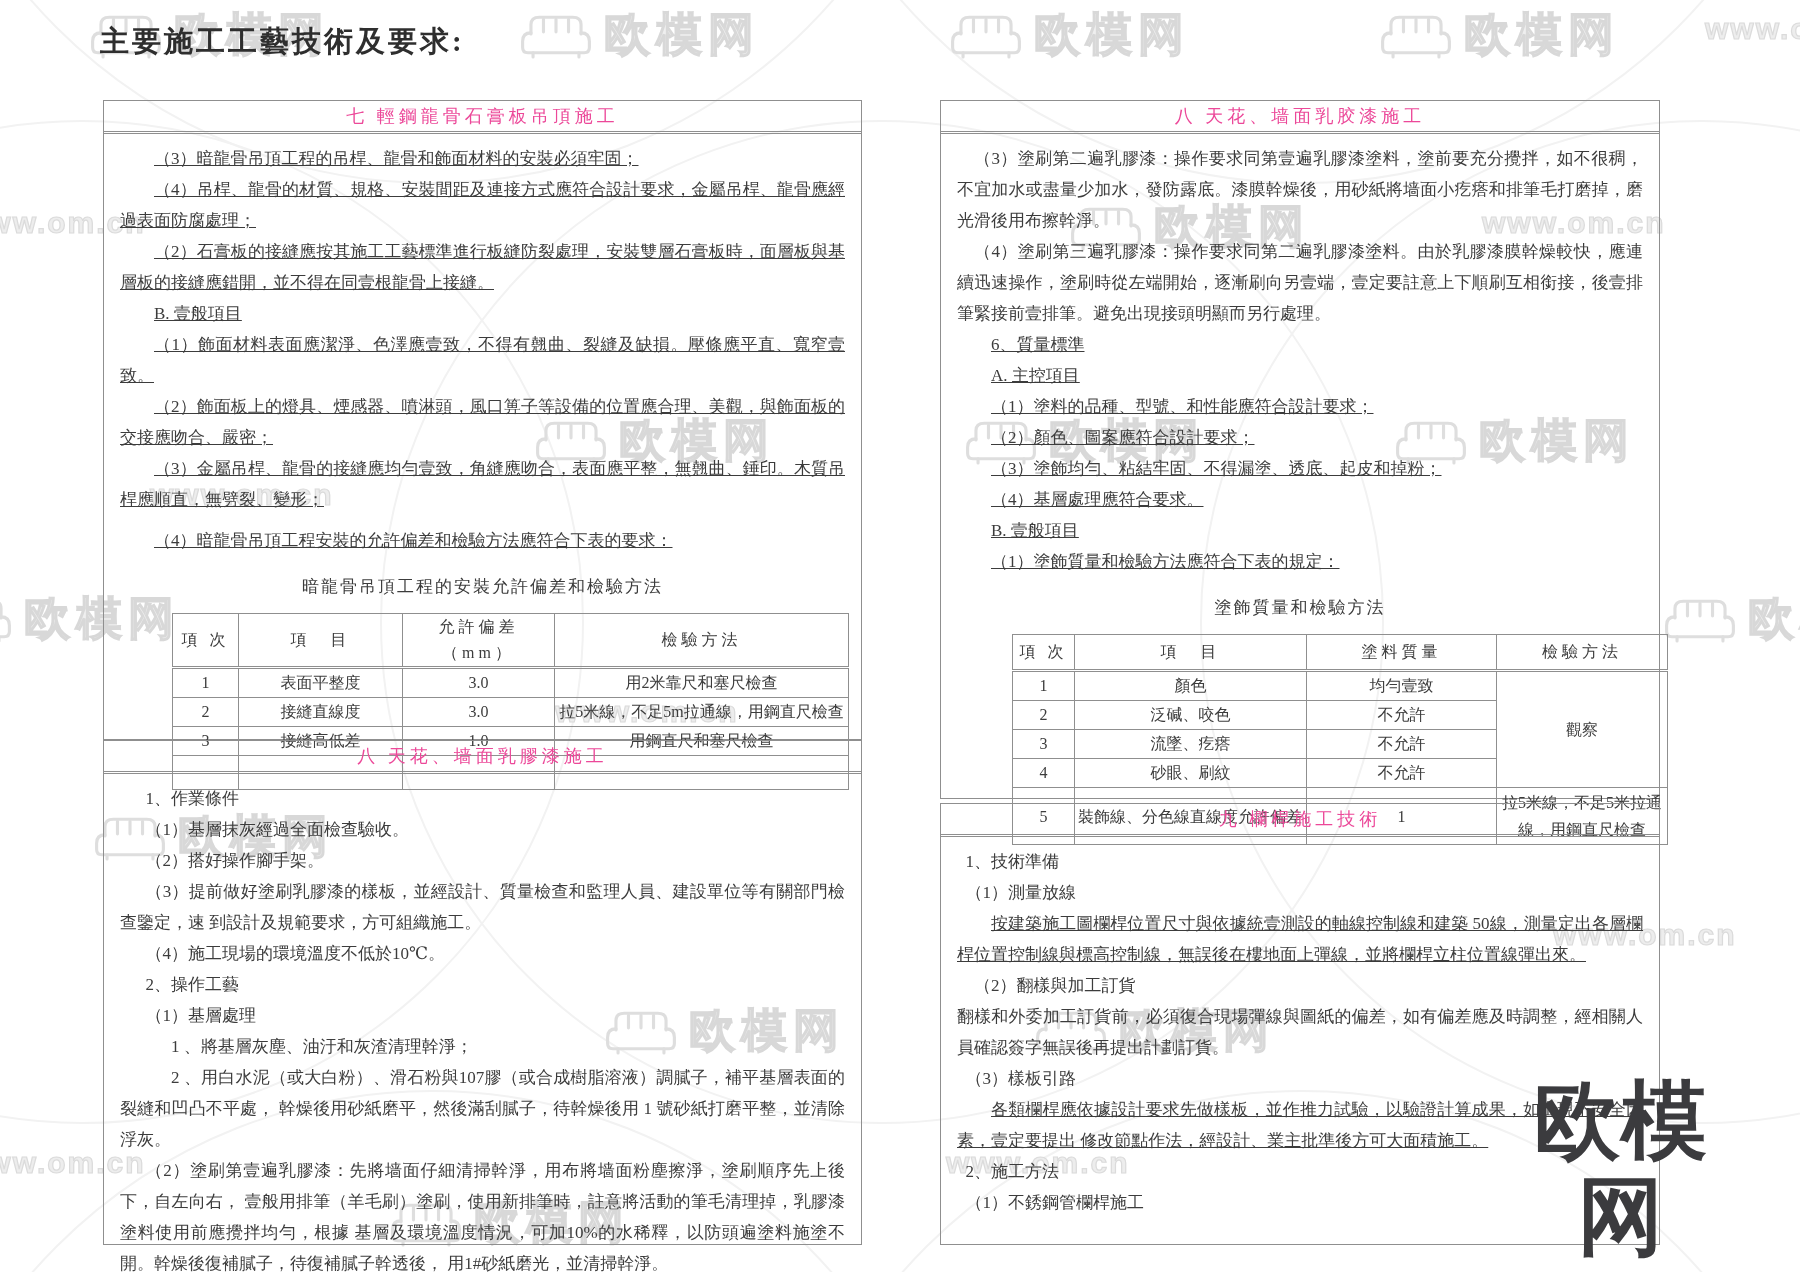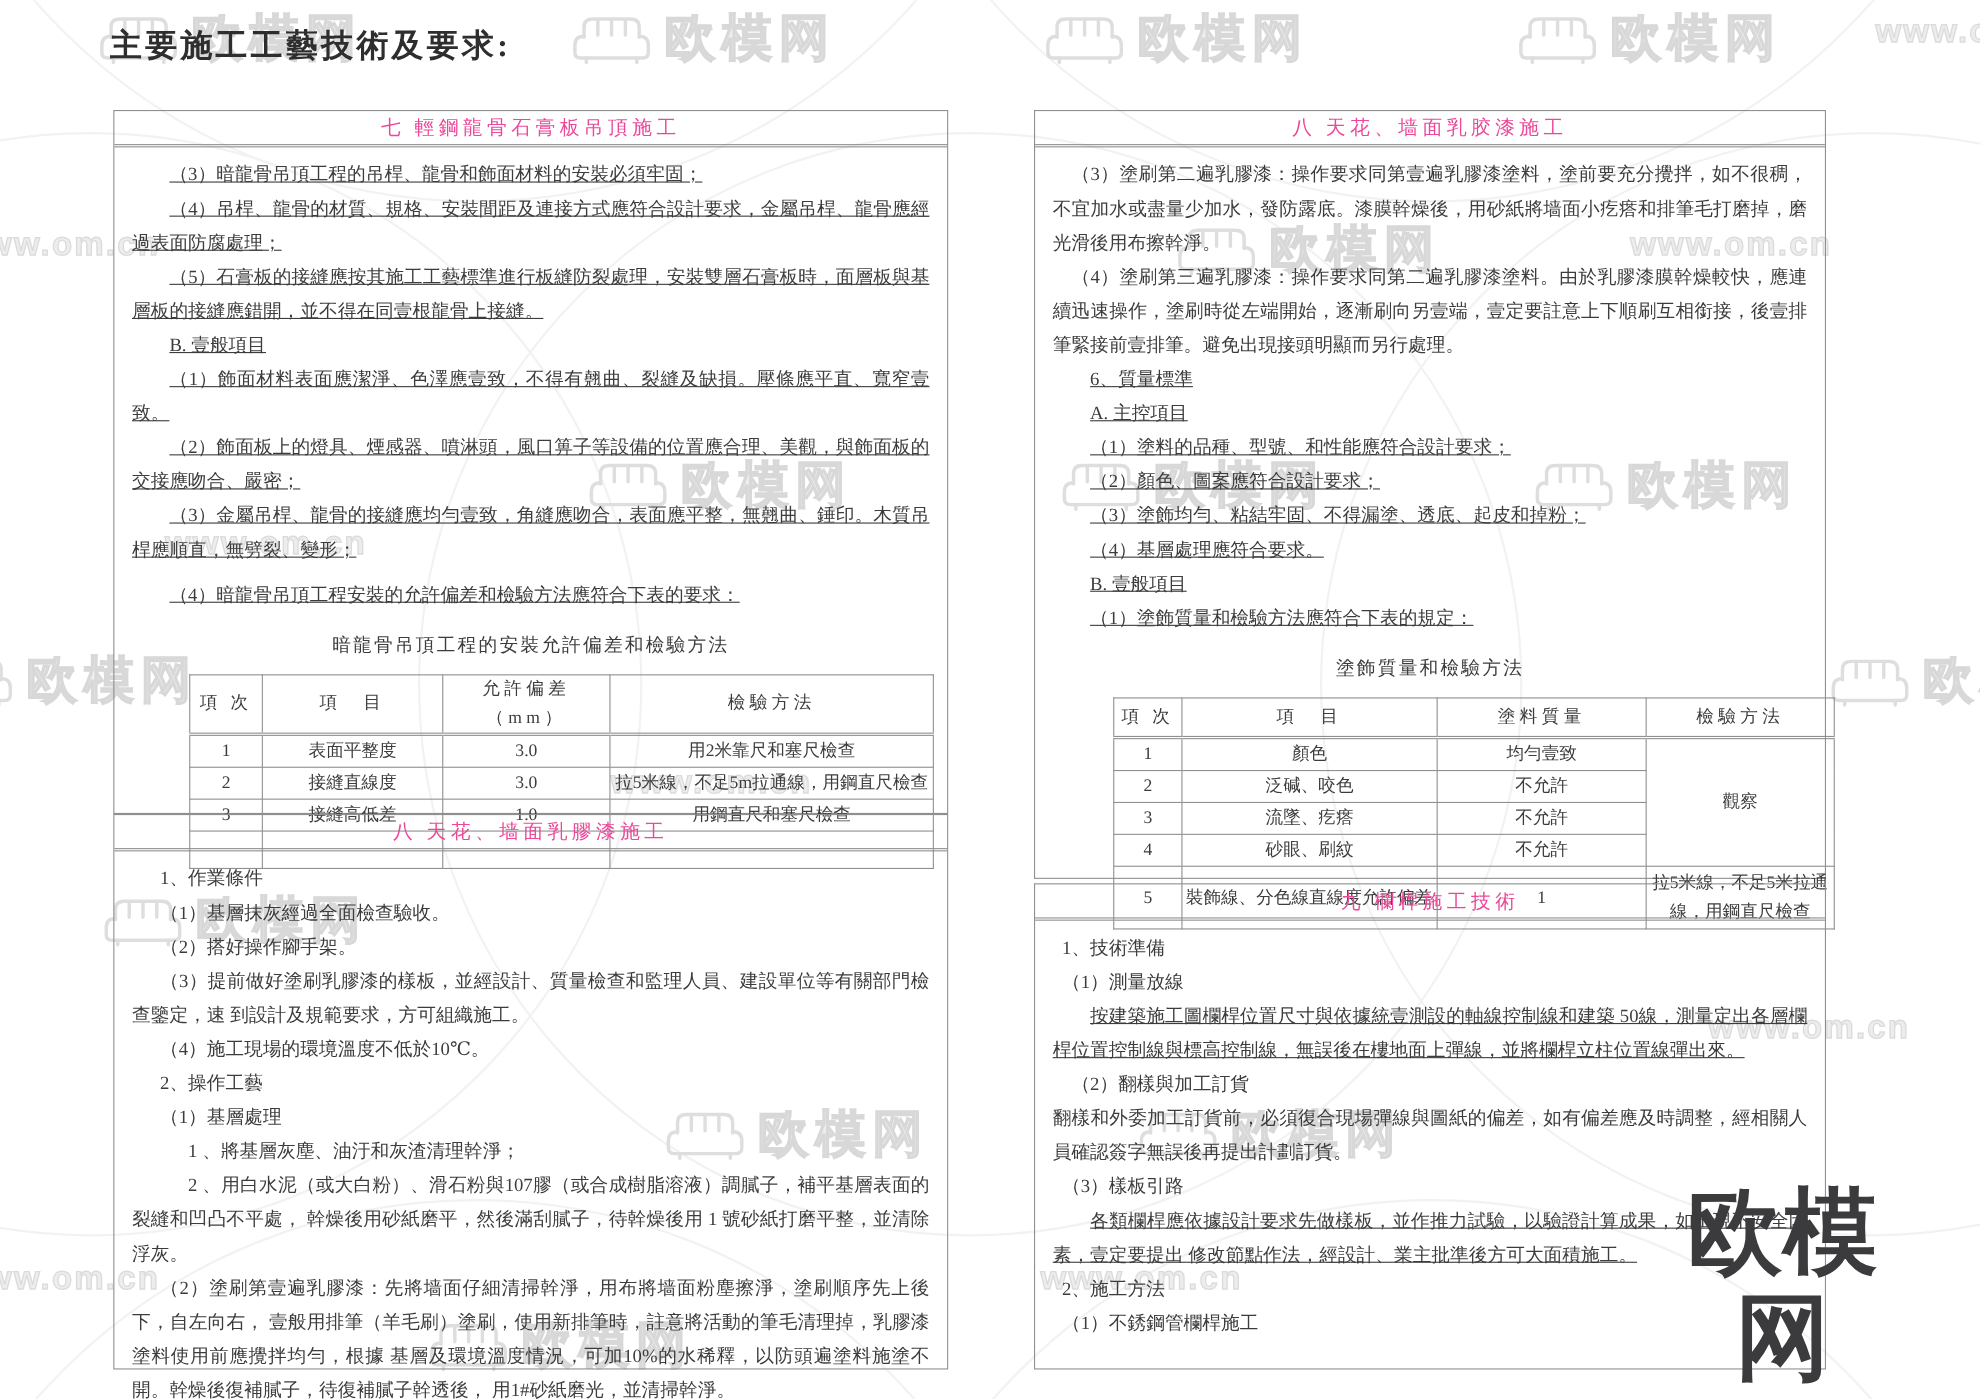--- a/index.html
+++ b/index.html
@@ -225,21 +225,21 @@
     <div class="wm-url" style="left:946px;top:1146px;">www.om.cn</div>
   </div>
 
   <h1 class="page-title">主要施工工藝技術及要求:</h1>
 
   <section class="box" style="left:103px;top:100px;width:757px;height:638px;">
     <div class="box-hd">七 輕鋼龍骨石膏板吊頂施工</div>
     <div class="box-bd">
       <p class="para i2">（3）暗龍骨吊頂工程的吊桿、龍骨和飾面材料的安裝必須牢固；</p>
       <p class="para i2">（4）吊桿、龍骨的材質、規格、安裝間距及連接方式應符合設計要求，金屬吊桿、龍骨應經過表面防腐處理；</p>
-      <p class="para i2">（5）石膏板的接縫應按其施工工藝標準進行板縫防裂處理，安裝雙層石膏板時，面層板與基層板的接縫應錯開，並不得在同壹根龍骨上接縫。</p>
+      <p class="para i2">（2）石膏板的接縫應按其施工工藝標準進行板縫防裂處理，安裝雙層石膏板時，面層板與基層板的接縫應錯開，並不得在同壹根龍骨上接縫。</p>
       <p class="para i2">B. 壹般項目</p>
       <p class="para i2">（1）飾面材料表面應潔淨、色澤應壹致，不得有翹曲、裂縫及缺損。壓條應平直、寬窄壹致。</p>
       <p class="para i2">（2）飾面板上的燈具、煙感器、噴淋頭，風口箅子等設備的位置應合理、美觀，與飾面板的交接應吻合、嚴密；</p>
       <p class="para i2">（3）金屬吊桿、龍骨的接縫應均勻壹致，角縫應吻合，表面應平整，無翹曲、錘印。木質吊桿應順直，無劈裂、變形；</p>
       <p class="para i2 mt">（4）暗龍骨吊頂工程安裝的允許偏差和檢驗方法應符合下表的要求：</p>
       <div class="tbl-title">暗龍骨吊頂工程的安裝允許偏差和檢驗方法</div>
       <table class="t" style="margin-left:52px;width:676px;">
         <colgroup>
             <col style="width:66px;">
             <col style="width:164px;">

